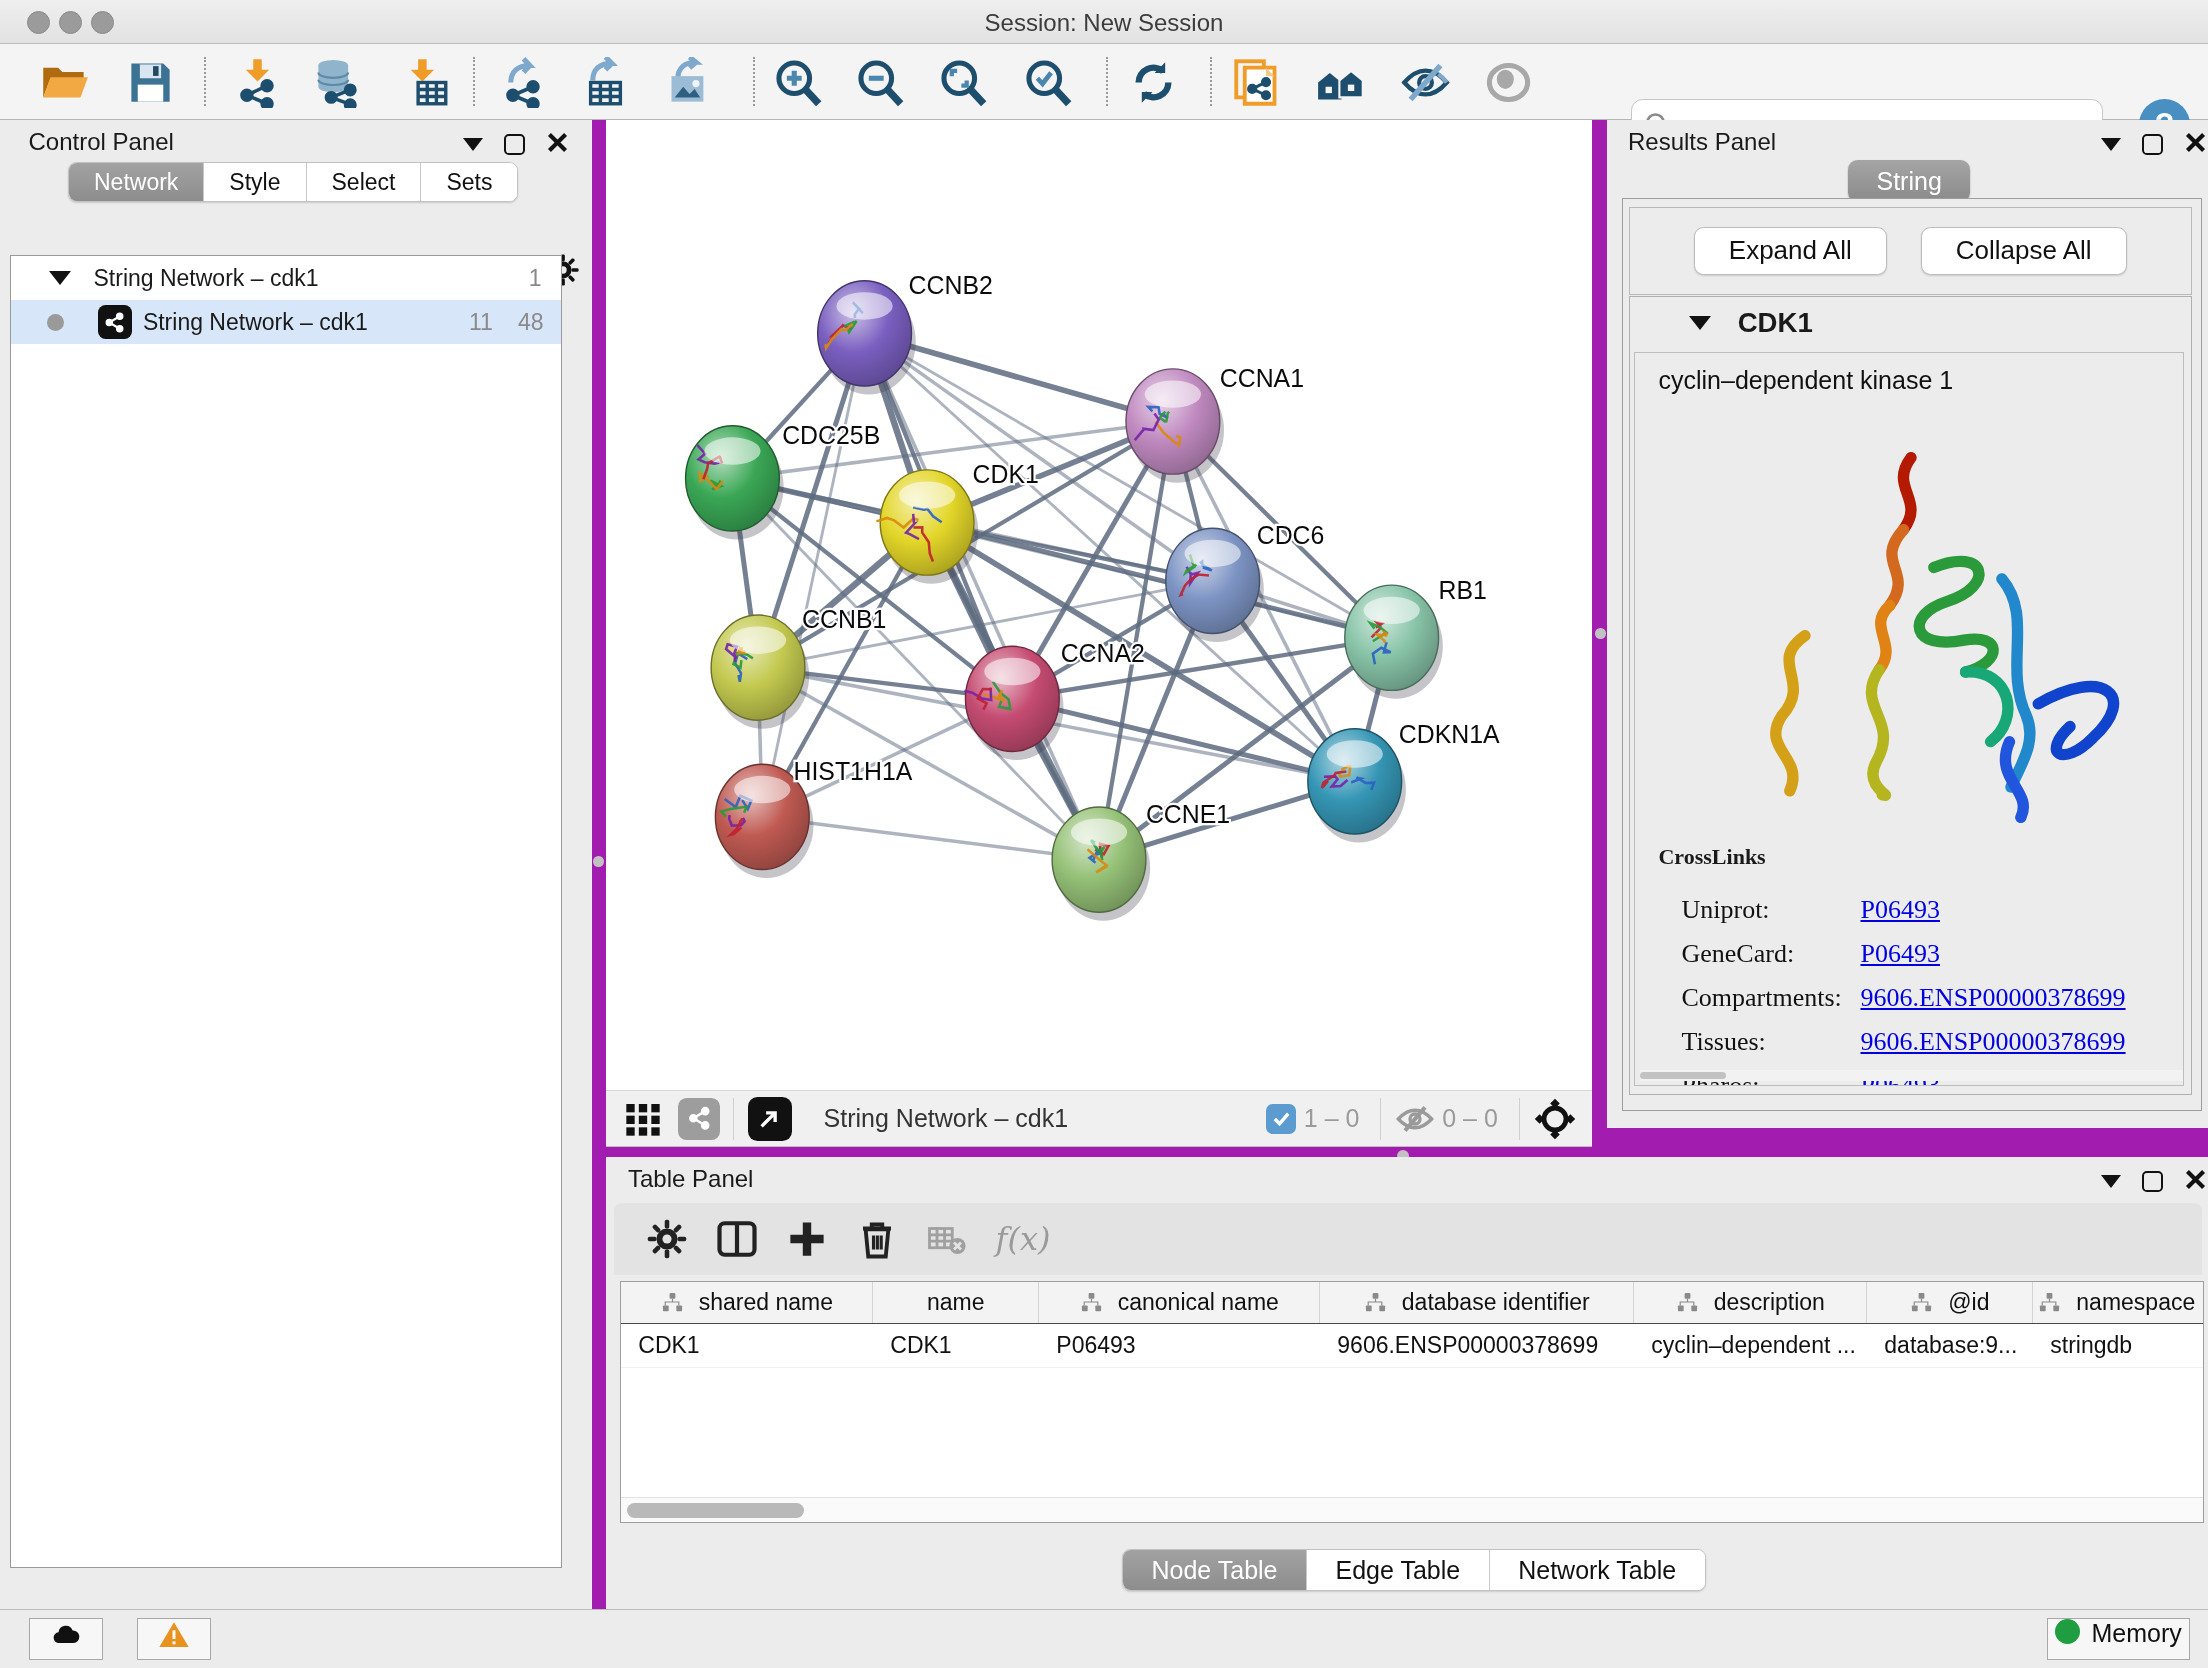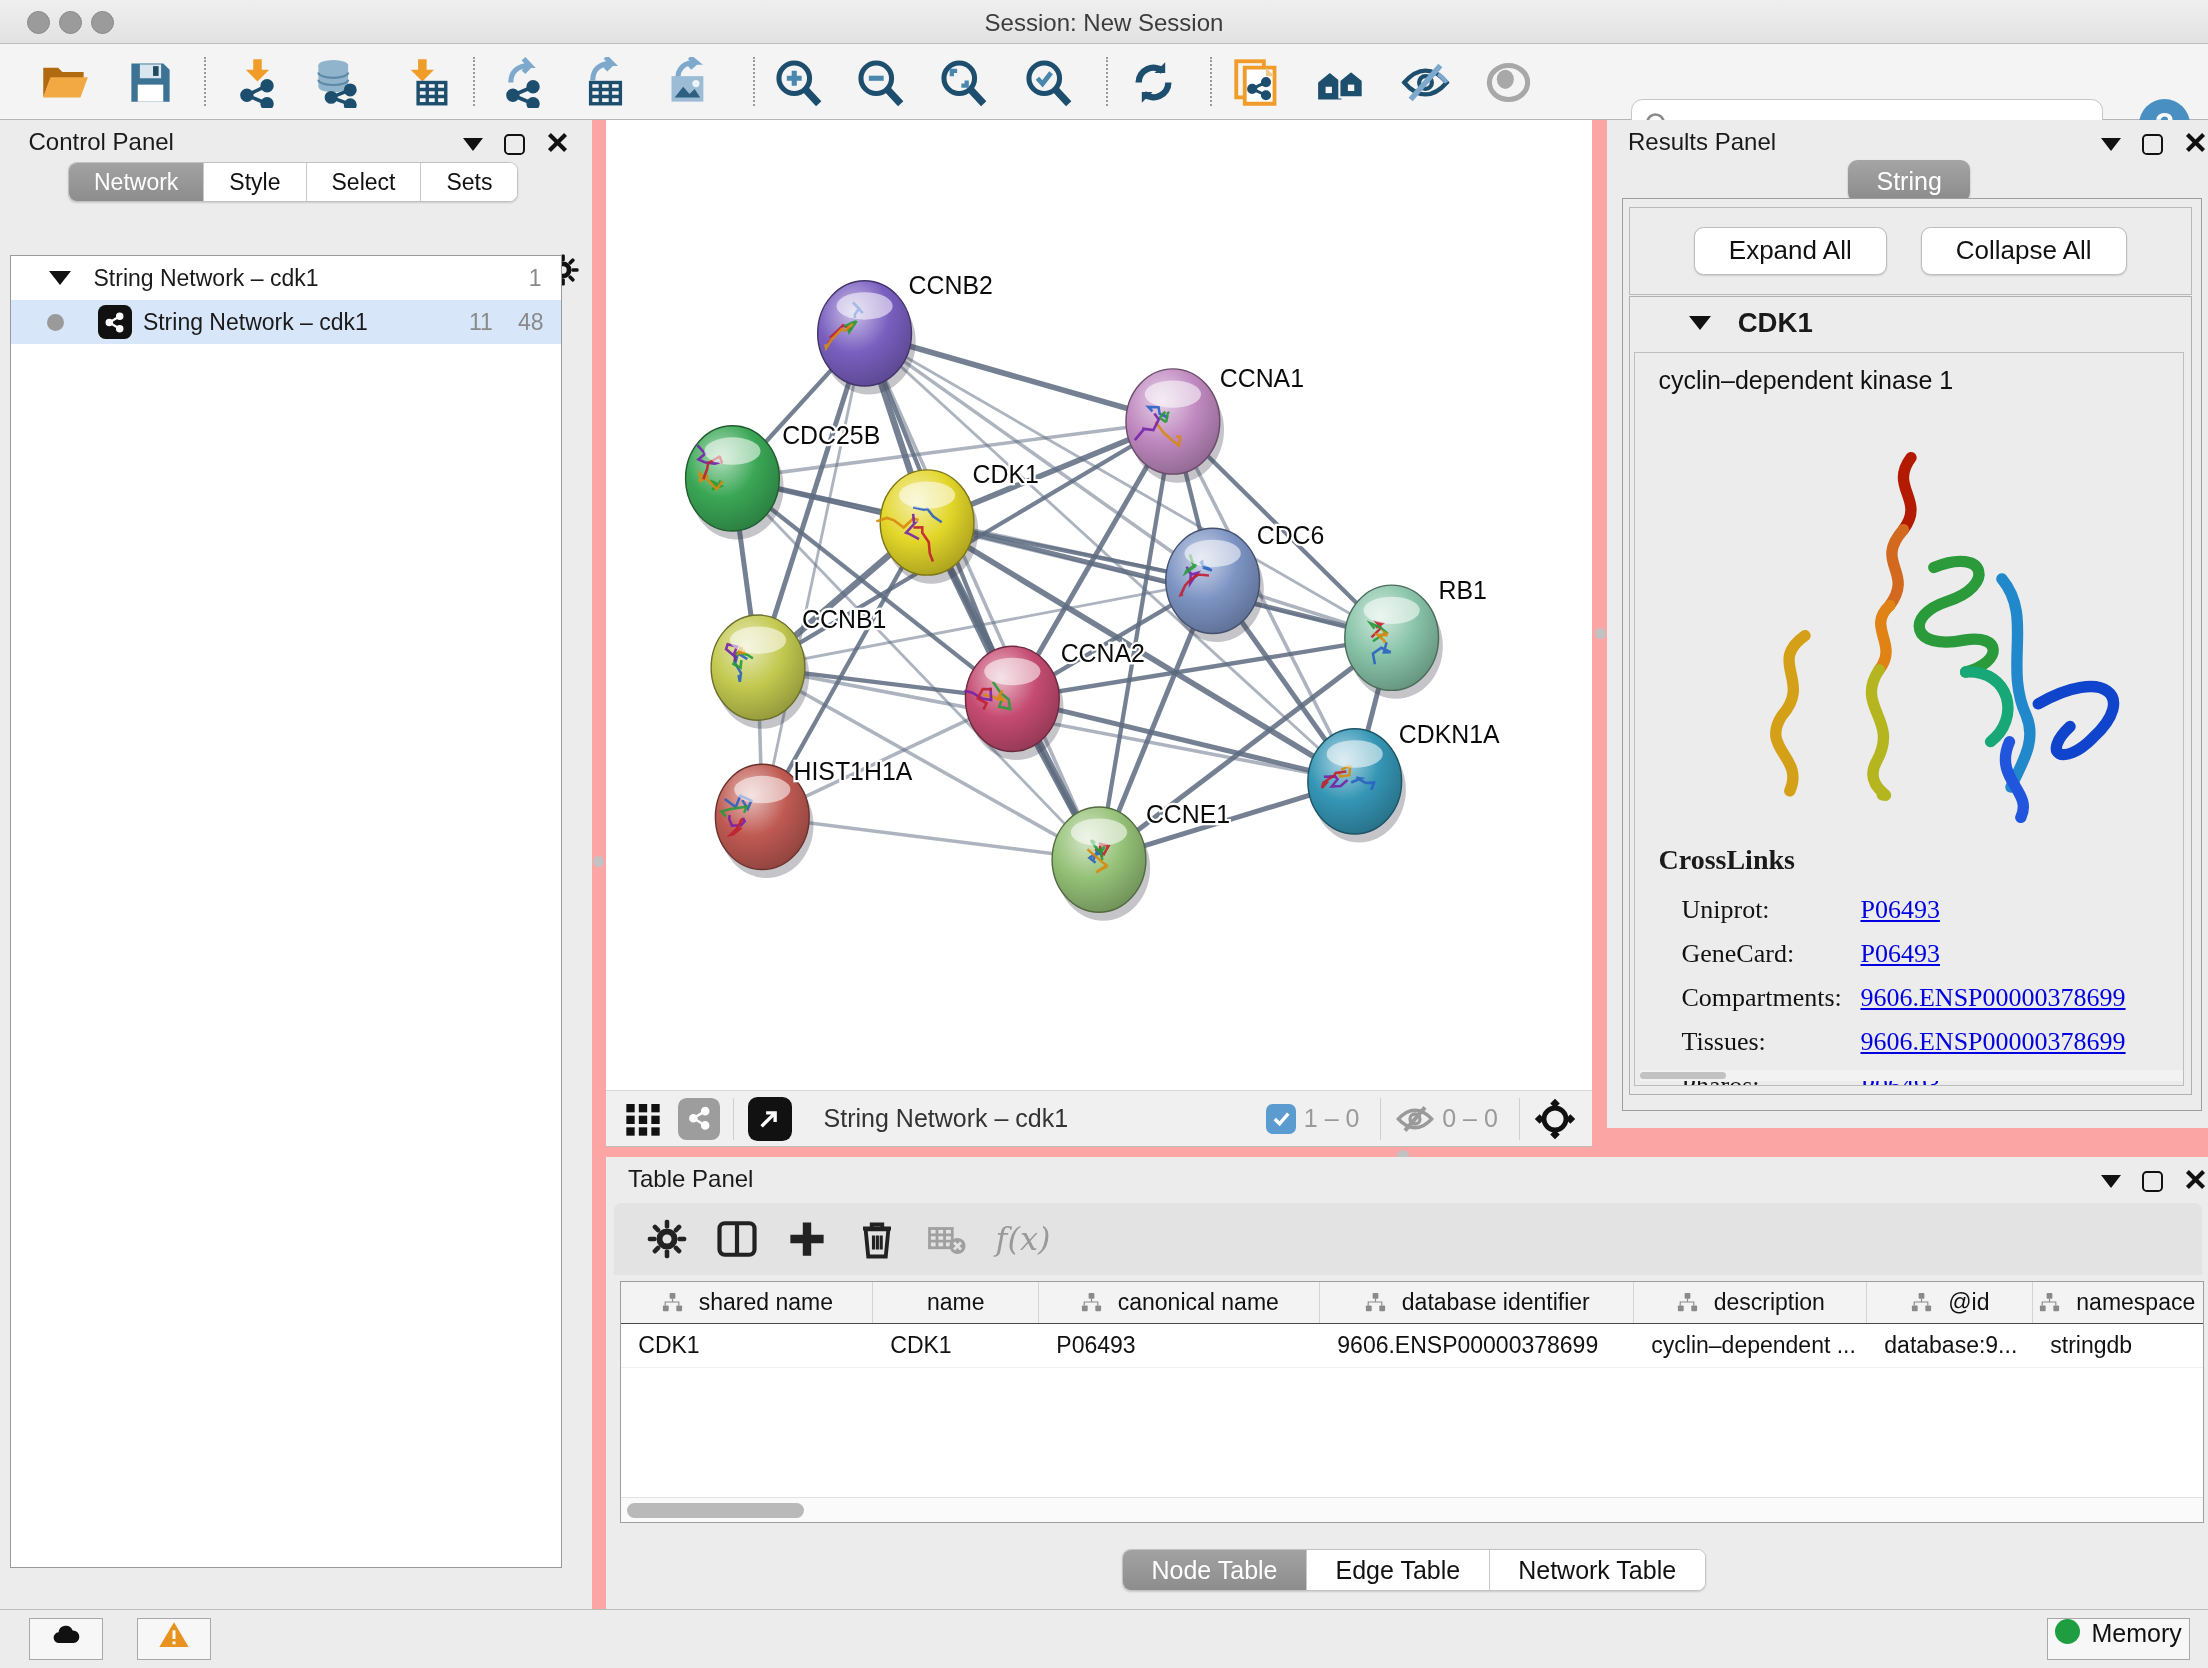--- a/index.html
+++ b/index.html
@@ -1,17 +1,17 @@
 <!DOCTYPE html>
 <html style="font-size:15px"><head>
 <meta charset="utf-8">
 <style>
   html,body{margin:0;padding:0;background:#d0d0d0;}
   *{box-sizing:border-box;}
-  .window{position:relative;width:2208px;height:1668px;background:#fca5a5;
+  .window{position:relative;width:2208px;height:1668px;background:#a21caf;
     font-family:"Liberation Sans",sans-serif;color:#1a1a1a;overflow:hidden;}
   
   .titlebar{position:absolute;left:0;top:0;width:100%;height:44px;
     background:linear-gradient(#efefef,#e2e2e2);border-bottom:1px solid #bdbdbd;}
   .tl{position:absolute;top:10.5px;width:23px;height:23px;border-radius:50%;
     background:#9b9b9b;border:1px solid #8a8a8a;}
   .title-text{position:absolute;top:8.6px;left:0;width:100%;text-align:center;
     font-size:24px;color:#3c3c3c;}
   
   .toolbar{position:absolute;left:0;top:44px;width:100%;height:76px;background:#f4f4f4;
@@ -72,21 +72,21 @@
   .rp-btnbox{position:absolute;left:5.7px;top:7.6px;width:563px;height:88px;border:1.9px solid #b9b9b9;
     display:flex;align-items:center;justify-content:center;gap:34px;}
   .rp-btn{background:#fff;border:1.9px solid #bdbdbd;border-radius:9.5px;font-size:26px;color:#111;
     padding:7.6px 34px;box-shadow:0 1px 1.9px rgba(0,0,0,.15);}
   .rp-section{position:absolute;left:5.7px;top:97px;width:563px;height:799px;border:1.9px solid #b0b0b0;}
   .rp-gene-row{position:relative;height:51px;display:flex;align-items:center;}
   .rp-gene{font-size:27.6px;font-weight:bold;margin-left:27px;}
   .rp-inner{position:absolute;left:4.8px;top:55px;width:550px;height:734px;border:1.9px solid #bdbdbd;background:#ececec;overflow:hidden;}
   .rp-desc{font-size:25px;color:#111;margin:13.3px 0 0 23px;}
   .rp-protein{position:absolute;left:38px;top:63px;width:476px;height:409px;}
-  .xl-title{position:absolute;left:23px;top:491px;font-family:"Liberation Serif",serif;font-weight:bold;font-size:28px;}
+  .xl-title{position:absolute;left:23px;top:491px;font-family:"Liberation Serif",serif;font-weight:bold;font-size:22px;}
   .xl-rows{position:absolute;left:46px;top:535px;width:495px;}
   .xl-row{display:flex;height:44px;align-items:center;font-family:"Liberation Serif",serif;font-size:26px;}
   .xl-label{width:179px;color:#111;}
   .xl-link{color:#0000e0;text-decoration:underline;}
   .rp-hscroll{position:absolute;left:4.8px;bottom:3.8px;width:550px;height:11.4px;background:#f2f2f2;}
   .rp-hthumb{width:86px;height:7.6px;margin-top:1.9px;background:#c2c2c2;border-radius:3.8px;}
   
   .table-panel{position:absolute;left:606px;top:1157px;width:1603px;height:460px;background:#ececec;}
   .tp-toolbar{position:absolute;left:7.6px;top:46px;width:1588px;height:72px;background:#e3e3e3;
     border-radius:7.6px 7.6px 0 0;display:flex;align-items:center;gap:28px;padding-left:32px;}

